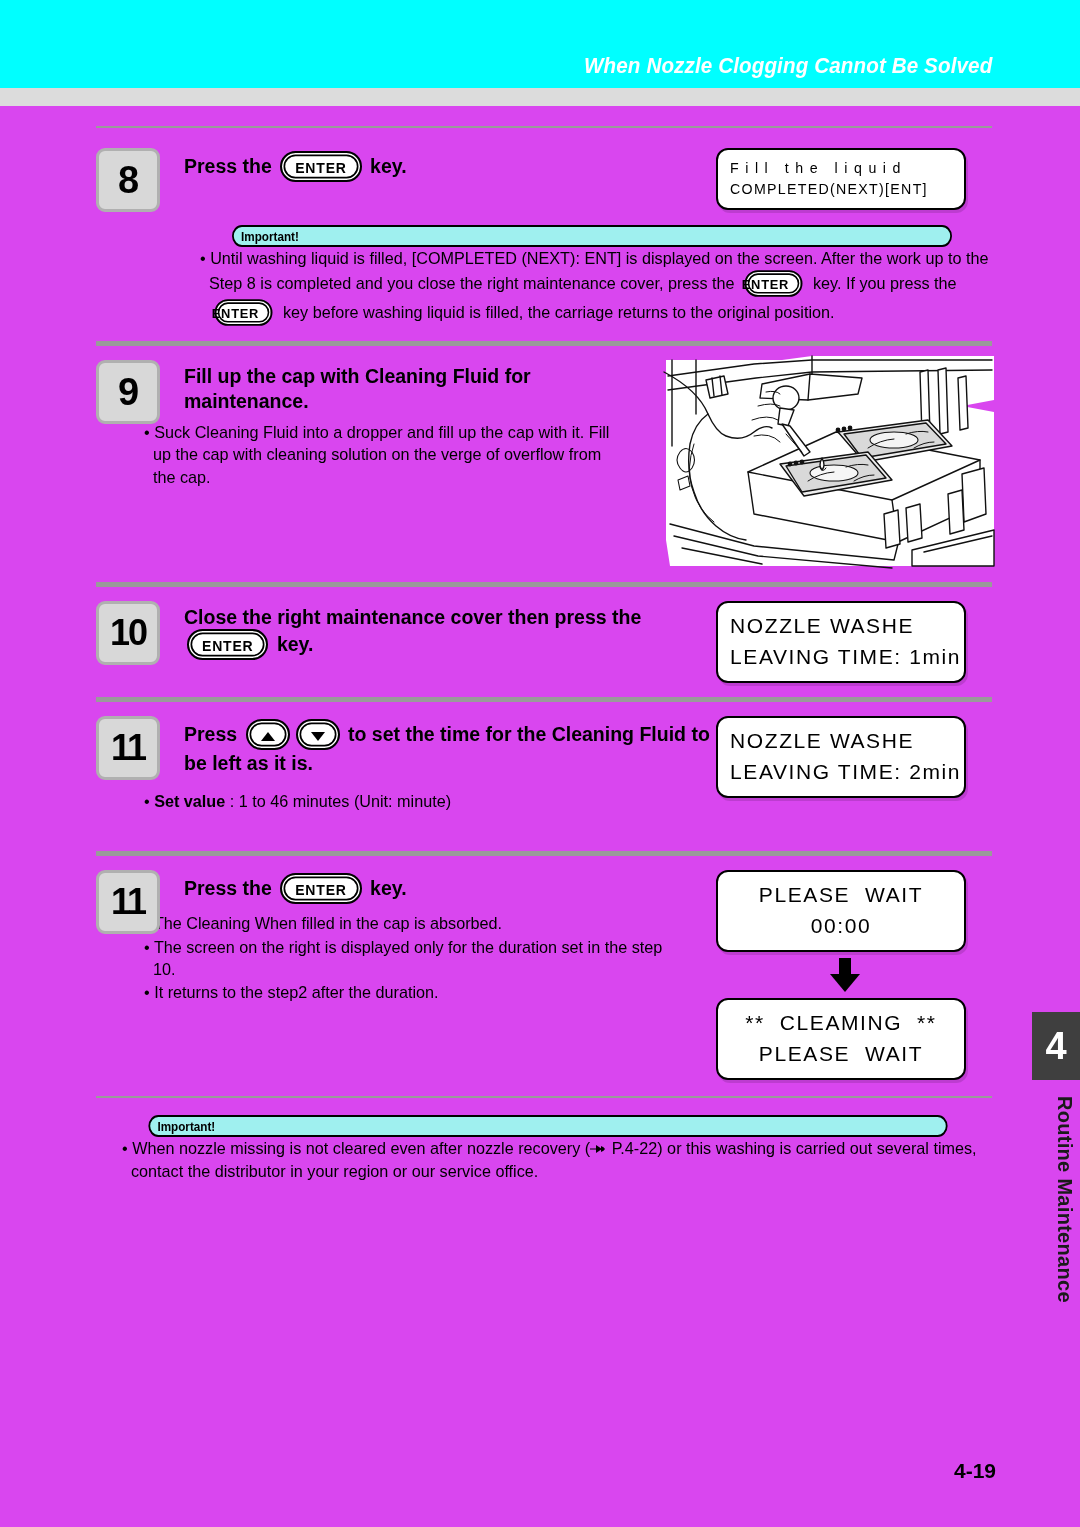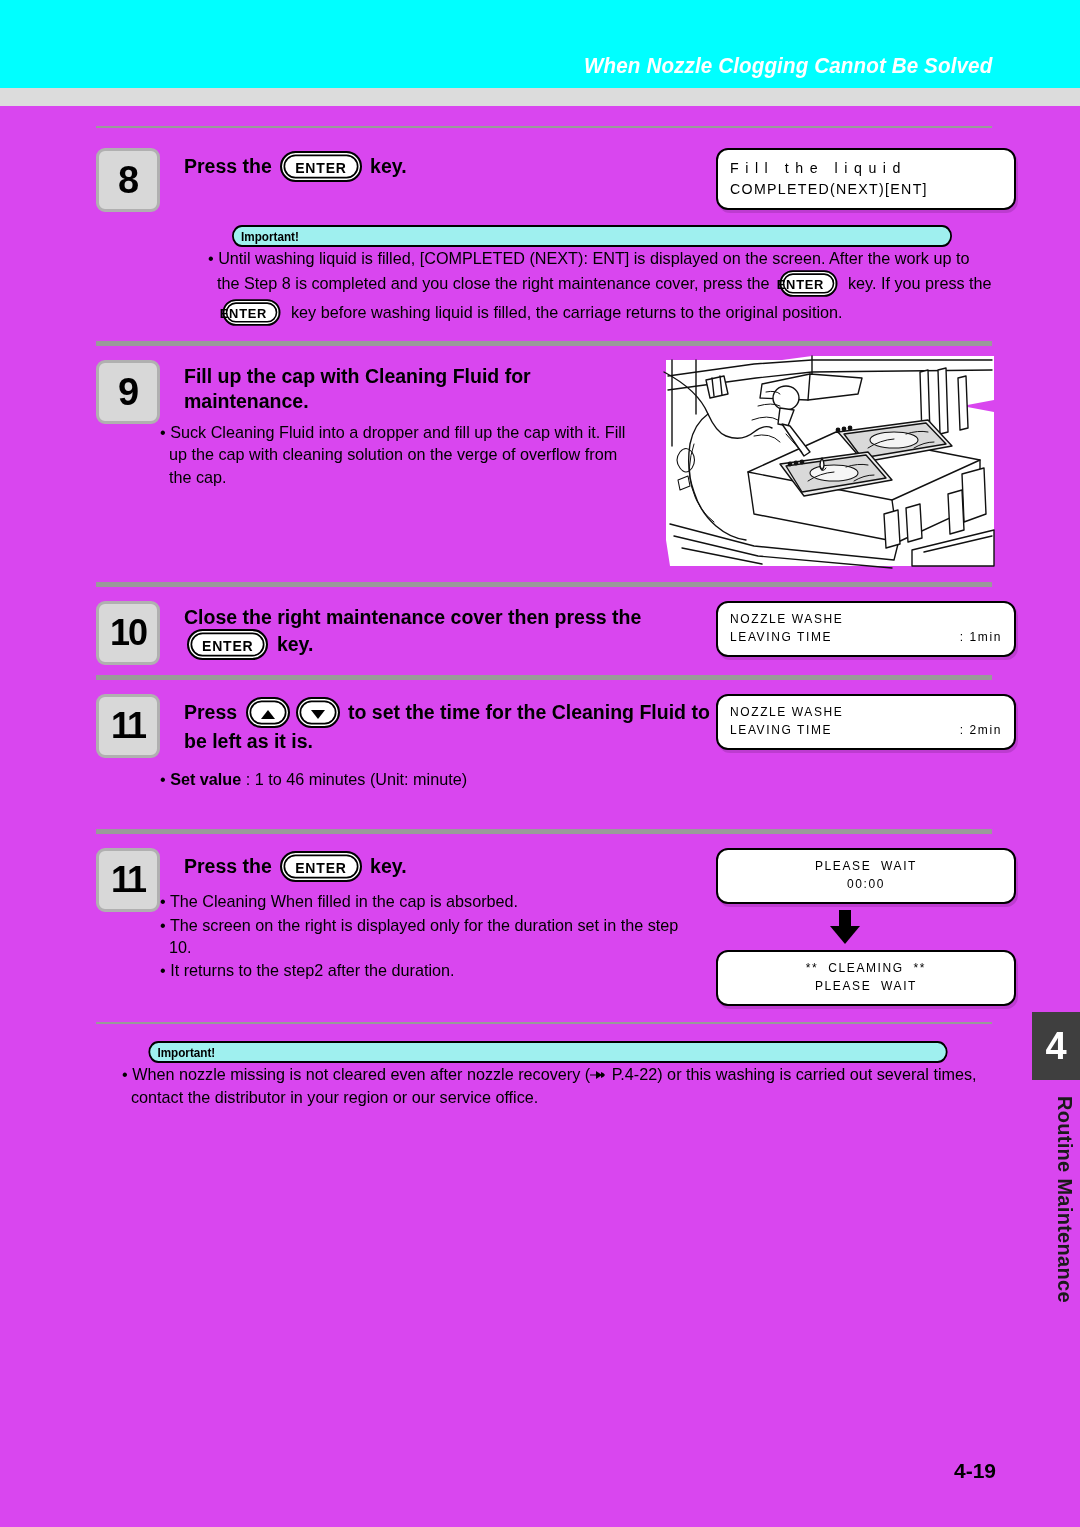--- a/index.html
+++ b/index.html
@@ -55,21 +55,21 @@
   }
   .step-box.wide { font-size: 36px; letter-spacing: -2px; }
 
   .step-head {
     margin-left: 88px;
     font-size: 19.5px; font-weight: bold; color: #000;
     line-height: 1.28;
     padding-top: 4px;
   }
   .step-body {
-    margin-left: 64px;
+    margin-left: 48px;
     font-size: 16.2px; color: #000; line-height: 1.38;
     padding-top: 7px;
   }
   .step-body p { margin-bottom: 1px; }
   .bullet-ind { text-indent: -9px; padding-left: 9px; }
 
   
   .key {
     display: inline-block; vertical-align: middle;
     border: 2px solid #000; border-radius: 999px;
@@ -98,36 +98,36 @@
     border: 2px solid #000;
     border-radius: 999px;
     padding: 1px 8px;
     font-size: 13px; font-weight: bold; color: #000;
     height: 22px; line-height: 18px; white-space: nowrap;
     transform: scaleX(0.9);
     margin-top: 3px;
   }
   .note-text {
     font-size: 16.2px; line-height: 1.4; color: #000;
-    margin-left: 16px;
+    margin-left: 8px;
     text-indent: -9px; padding-left: 9px;
   }
 
   
   .lcd {
     border: 2.5px solid #000;
     border-radius: 12px;
     background: #fff;
-    width: 300px;
+    width: 250px;
     padding: 8px 12px 9px 12px;
     font-family: "Liberation Sans", sans-serif;
     box-shadow: 2px 3px 0 rgba(0,0,0,0.13);
   }
   .lcd-line {
-    font-size: 12px; color: #000; letter-spacing: 1.6px;
+    font-size: 21px; color: #000; letter-spacing: 1.6px;
     line-height: 1.45; white-space: pre;
   }
   .lcd-line.small { font-size: 14.2px; letter-spacing: 1.3px; }
   .lcd-center { text-align: center; }
 
   .arrow-down {
     width: 258px; display: flex; justify-content: center;
     padding: 6px 0 6px 0;
   }
   .arrow-glyph { position: relative; width: 30px; height: 34px; }

